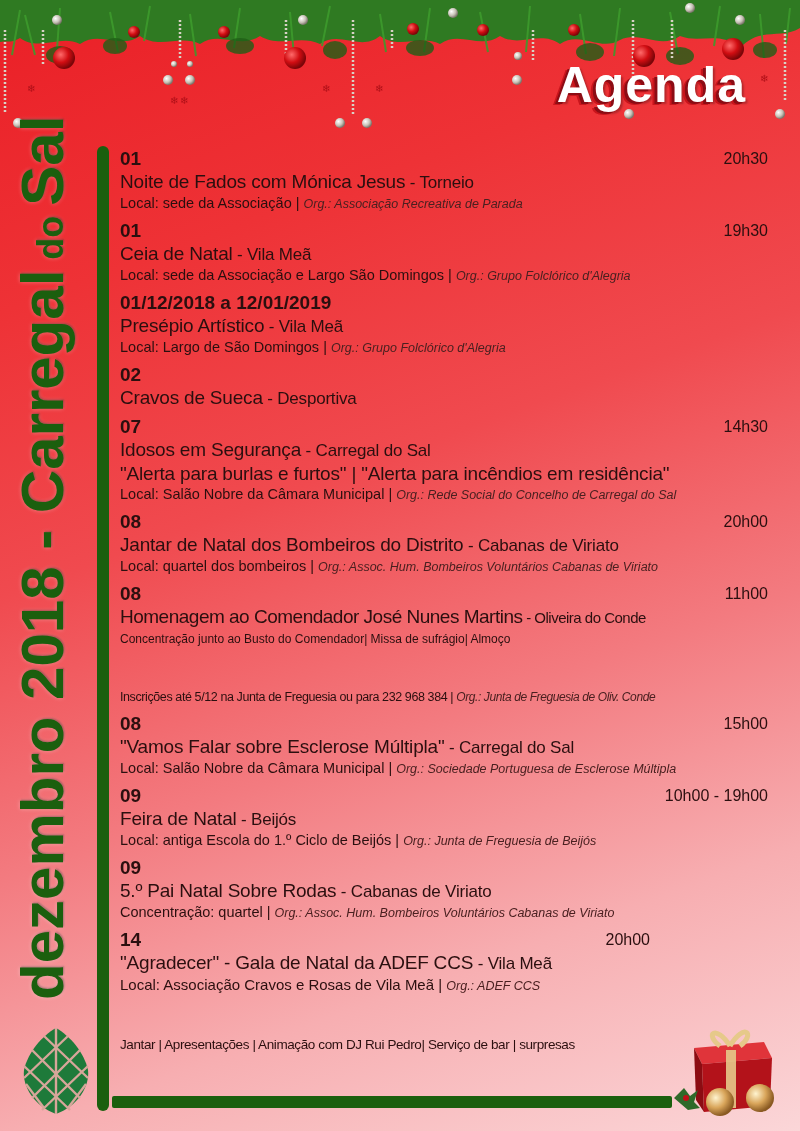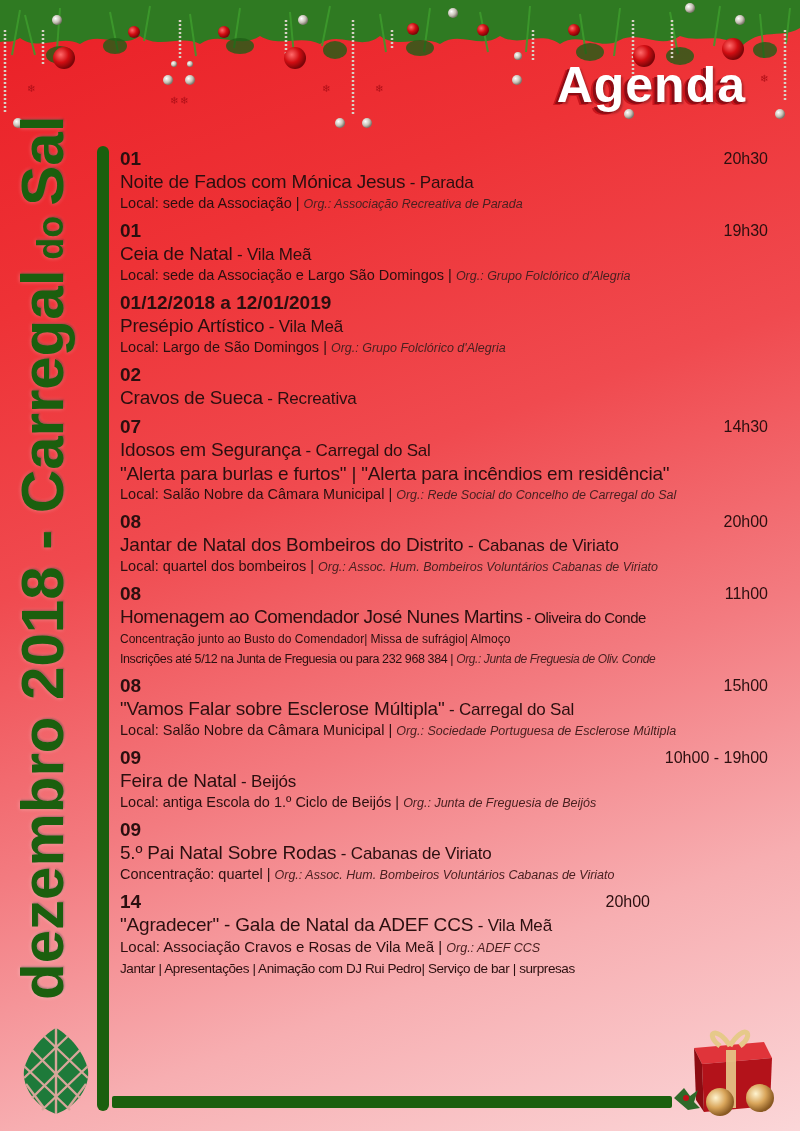--- a/index.html
+++ b/index.html
@@ -44,21 +44,21 @@
   
   .events { position: absolute; left: 120px; top: 148px; width: 648px; }
   .event { position: relative; margin-bottom: 6px; }
   .date { font-size: 19px; font-weight: bold; line-height: 22px; color: #2b0f0f; }
   .time { position: absolute; right: 0; top: 2px; font-size: 16px; color: #2b0f0f; }
   .title-line { font-size: 19px; line-height: 23px; color: #2b0f0f; letter-spacing: -0.2px; }
   .title-line .place { font-size: 17px; }
   .sub { font-size: 12px; line-height: 21px; color: #2b0f0f; }
   .loc { font-size: 14.5px; line-height: 19px; color: #2b0f0f; white-space: nowrap; }
   .loc .org { font-style: italic; font-size: 12.5px; color: #4a2020; }
-  .loc.tight { font-size: 12.5px; letter-spacing: -0.4px; }
+  .loc.tight { font-size: 12.5px; letter-spacing: -0.4px; margin-top: 38px; }
   .loc.tight .org { font-size: 12px; }
   
   .logo { position: absolute; left: 20px; top: 1026px; width: 72px; height: 90px; }
   
   .gift { position: absolute; left: 664px; top: 1020px; width: 124px; height: 100px; }
 </style>
 </head>
 <body>
 
 <svg class="garland" viewBox="0 0 800 140" xmlns="http://www.w3.org/2000/svg">
@@ -155,40 +155,40 @@
 </div>
 
 <div class="vline"></div>
 <div class="hline"></div>
 
 <div class="events">
 
   <div class="event">
     <div class="date">01</div>
     <div class="time">20h30</div>
-    <div class="title-line"><span>Noite de Fados com Mónica Jesus</span><span class="place"> - Parada</span></div>
+    <div class="title-line"><span>Noite de Fados com Mónica Jesus</span><span class="place"> - Torneio</span></div>
     <div class="loc"><span>Local: sede da Associação</span> | <span class="org">Org.: Associação Recreativa de Parada</span></div>
   </div>
 
   <div class="event">
     <div class="date">01</div>
     <div class="time">19h30</div>
     <div class="title-line"><span>Ceia de Natal</span><span class="place"> - Vila Meã</span></div>
     <div class="loc"><span>Local: sede da Associação e Largo São Domingos</span> | <span class="org">Org.: Grupo Folclórico d'Alegria</span></div>
   </div>
 
   <div class="event">
     <div class="date">01/12/2018 a 12/01/2019</div>
     <div class="title-line"><span>Presépio Artístico</span><span class="place"> - Vila Meã</span></div>
     <div class="loc"><span>Local: Largo de São Domingos</span> | <span class="org">Org.: Grupo Folclórico d'Alegria</span></div>
   </div>
 
   <div class="event">
     <div class="date">02</div>
-    <div class="title-line"><span>Cravos de Sueca</span><span class="place"> - Recreativa</span></div>
+    <div class="title-line"><span>Cravos de Sueca</span><span class="place"> - Desportiva</span></div>
   </div>
 
   <div class="event">
     <div class="date">07</div>
     <div class="time">14h30</div>
     <div class="title-line"><span>Idosos em Segurança</span><span class="place"> - Carregal do Sal</span></div>
     <div class="title-line">"Alerta para burlas e furtos" | "Alerta para incêndios em residência"</div>
     <div class="loc"><span>Local: Salão Nobre da Câmara Municipal </span> | <span class="org">Org.: Rede Social do Concelho de Carregal do Sal</span></div>
   </div>
 

